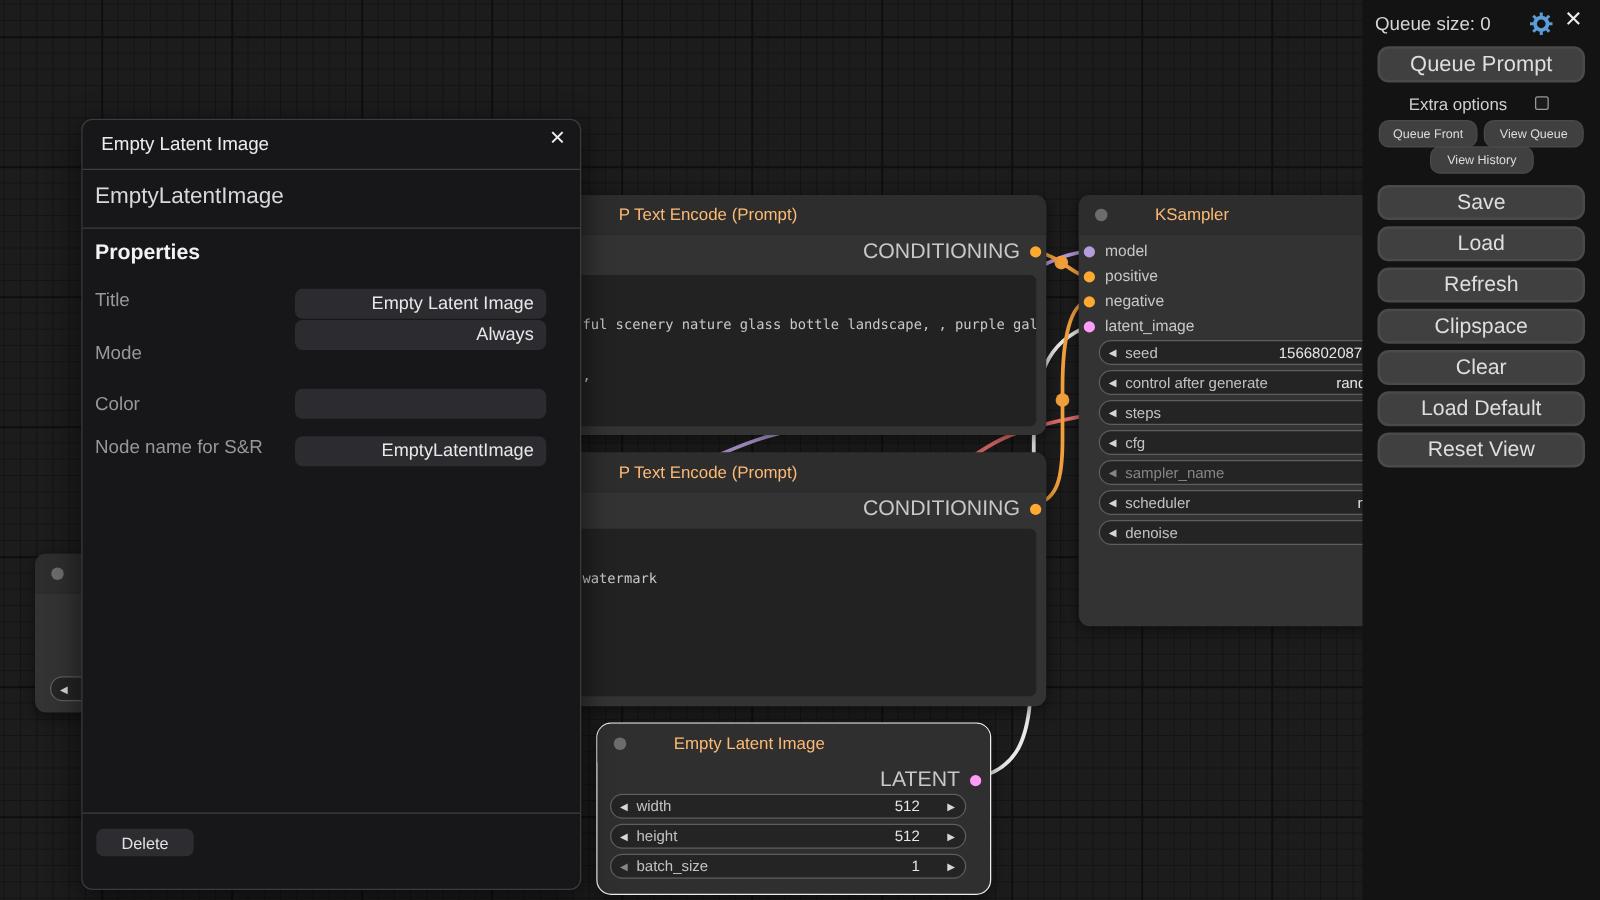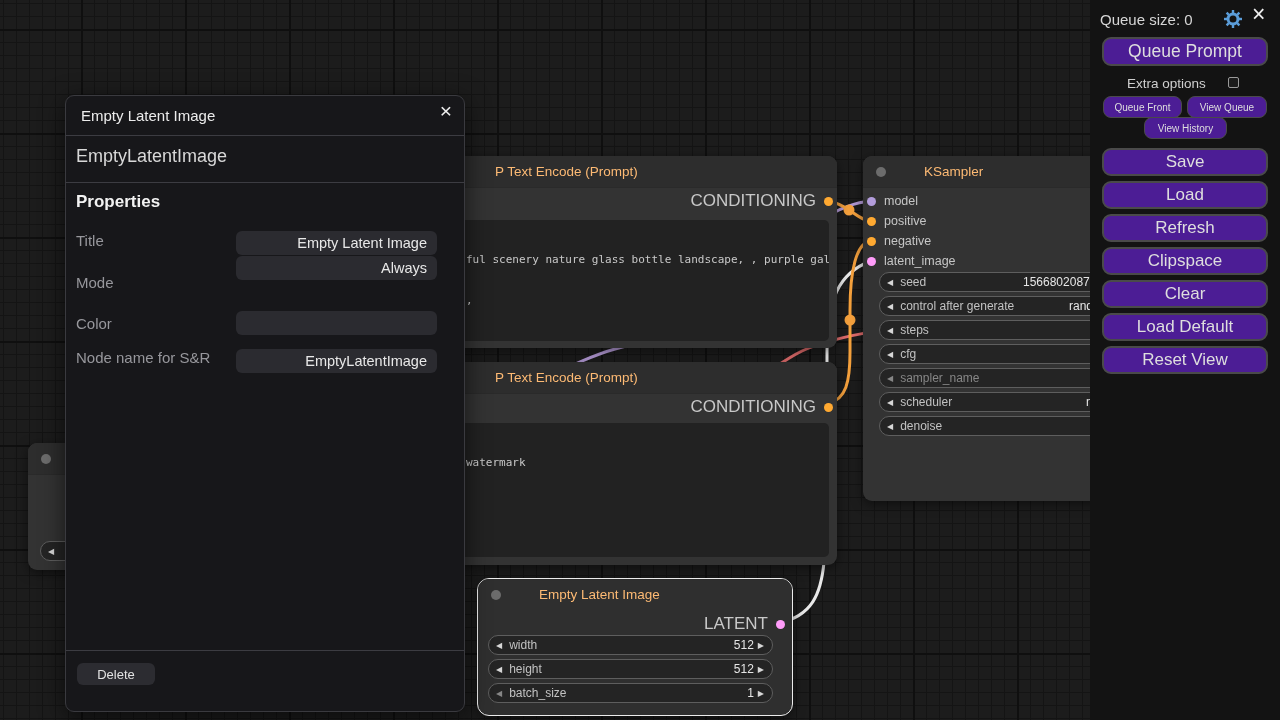--- a/index.html
+++ b/index.html
@@ -30,34 +30,34 @@
     font-size:12.5px;color:#c6c6c6;}
   .inrow .slot{margin-right:8px;}
   .prompt{position:absolute;left:6px;right:8px;background:#222222;border-radius:5px;
     font-family:"DejaVu Sans Mono",monospace;font-size:11px;line-height:13.5px;
     color:#c9c9c9;padding:6px 6px 6px 40px;overflow:hidden;white-space:pre;}
   .widget{position:absolute;height:20px;background:#242424;border:1px solid #5e5e5e;
     border-radius:11px;display:flex;align-items:center;font-size:12px;color:#c2c2c2;
     overflow:hidden;box-sizing:border-box;}
   .wl{margin-left:7px;font-size:8px;color:#d6d6d6;flex:0 0 auto;}
   .wname{margin-left:7px;white-space:nowrap;}
-  .wval{margin-left:auto;margin-right:4px;color:#e6e6e6;}
+  .wval{margin-left:auto;margin-right:22px;color:#e6e6e6;}
   .wr{font-size:8px;color:#d6d6d6;margin-right:8px;flex:0 0 auto;}
   .kv{position:absolute;top:50%;transform:translateY(-50%);color:#e6e6e6;}
   .dim{color:#868686 !important;}
   .panel{position:absolute;left:65px;top:95px;width:400px;height:617px;background:#17171a;
     border:1px solid #3a3a3f;border-radius:9px;z-index:10;box-shadow:0 6px 24px rgba(0,0,0,.6);
     box-sizing:border-box;color:#e8e8e8;}
   .p-abs{position:absolute;white-space:nowrap;}
   .hr{position:absolute;left:0;right:0;height:0;border-top:1px solid #3c3c42;}
   .field{position:absolute;left:170px;width:201px;height:24px;background:#2b2b30;border-radius:6px;
     font-size:14.5px;color:#e8e8e8;line-height:24px;text-align:right;padding-right:10px;
     box-sizing:border-box;}
   .flabel{font-size:15px;color:#97979c;}
-  .btn{display:flex;align-items:center;justify-content:center;background:#4c1d95;
+  .btn{display:flex;align-items:center;justify-content:center;background:#404040;
     border:2px solid #4a4a4a;border-radius:9px;color:#dedede;box-sizing:border-box;cursor:pointer;}
   .sidebar{position:absolute;left:1090px;top:0;width:190px;height:720px;background:#131313;z-index:20;}
   .smallbtn{position:absolute;height:22px;border-radius:8px;font-size:10px;border-width:1.5px;}
   .action{position:absolute;left:12px;width:166px;height:28px;font-size:17px;}
   .delete-btn{position:absolute;left:11px;top:567px;width:78px;height:22px;background:#2c2c31;
     border-radius:6px;display:flex;align-items:center;justify-content:center;font-size:13px;
     color:#e2e2e2;cursor:pointer;}
   .closex{color:#efefef;font-size:21px;line-height:20px;cursor:pointer;}
   .cb{position:absolute;width:11px;height:11px;border:1px solid #9a9a9a;border-radius:2px;
     background:#1b1b1b;box-sizing:border-box;cursor:pointer;}

